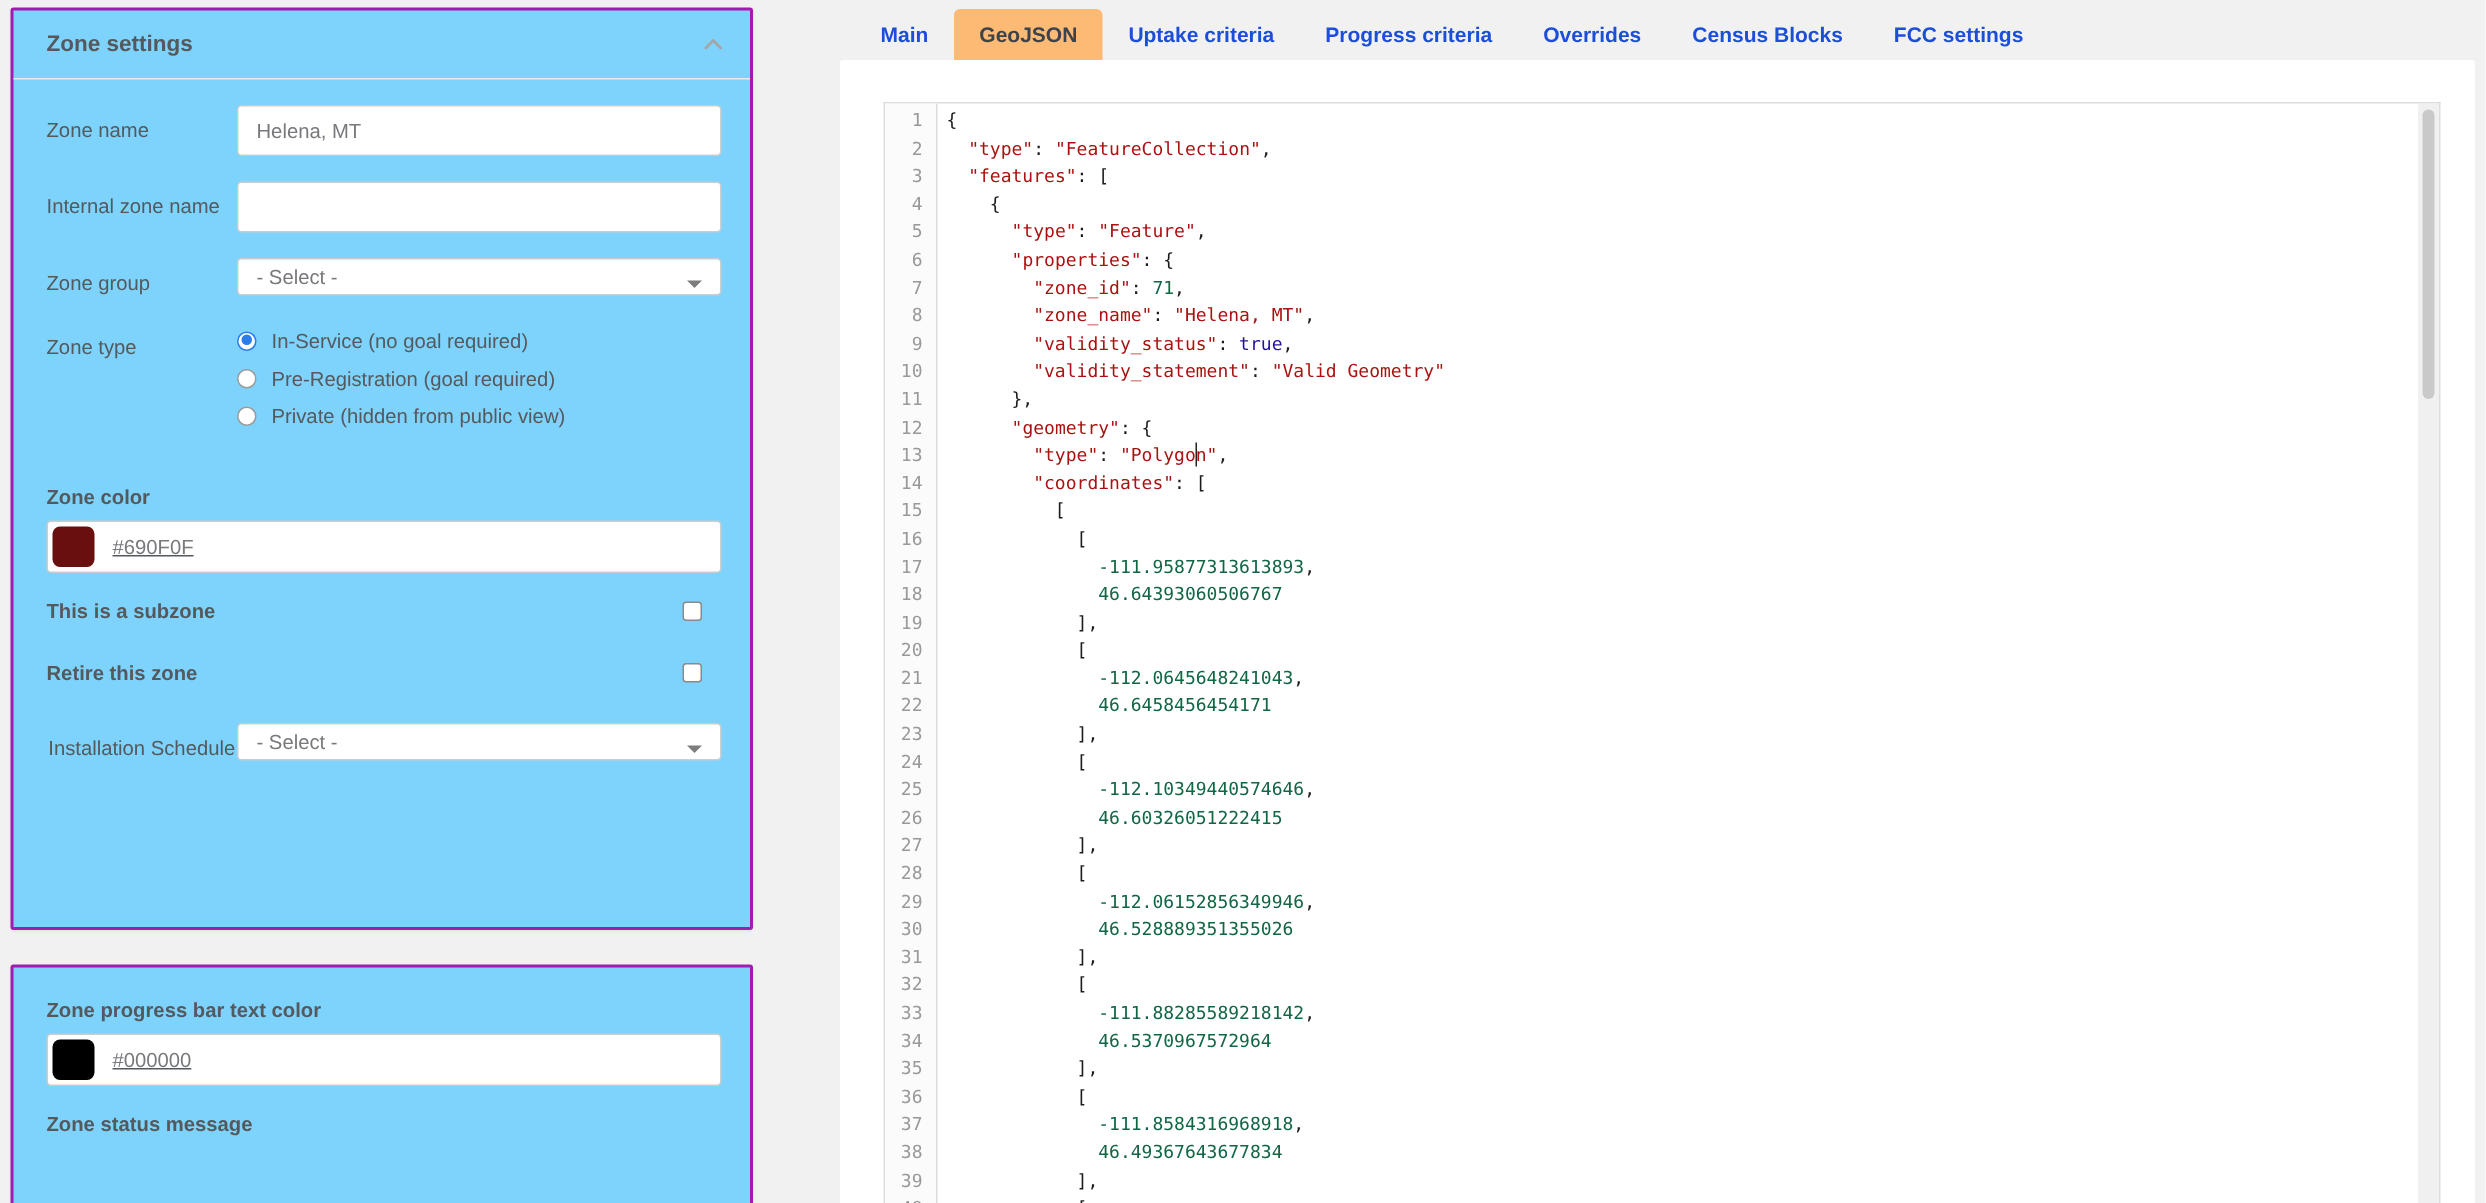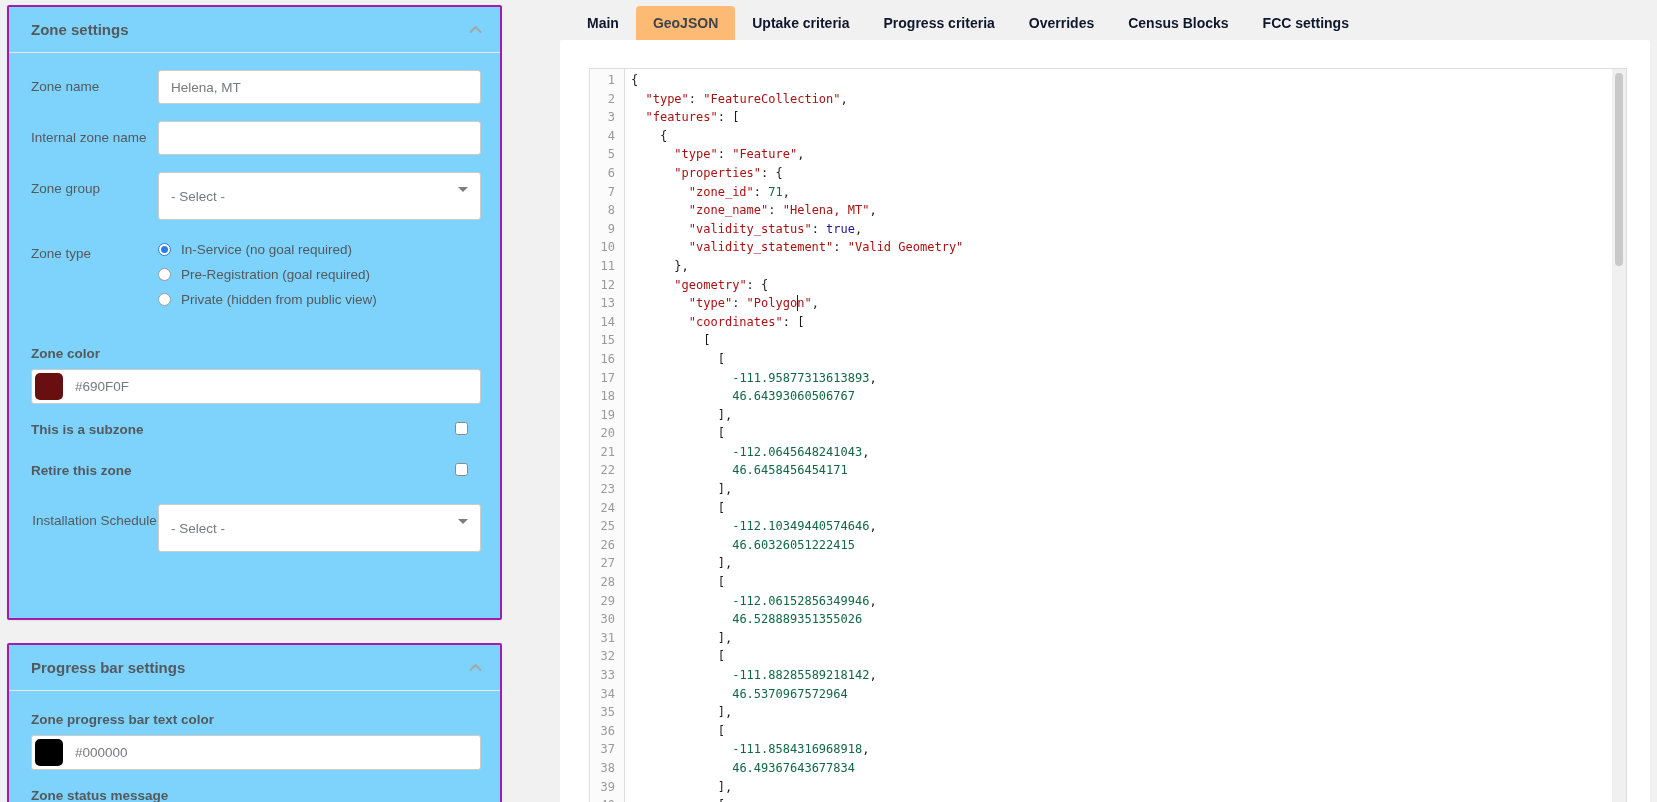--- a/index.html
+++ b/index.html
@@ -33,21 +33,21 @@
     color:#54595e; padding-top:9px; line-height:1.25;
   }
   .form-control { flex:1; min-width:0; }
 
   .text-input {
     width:100%; height:34px; border:1px solid #ccc; border-radius:3px;
     background:#fff; font-family:"Liberation Sans",sans-serif;
     font-size:13.5px; color:#77797c; padding:0 12px; outline:none;
   }
   .select {
-    position:relative; width:100%; height:48px; border:1px solid #ccc; border-radius:3px;
+    position:relative; width:100%; height:25px; border:1px solid #ccc; border-radius:3px;
     background:#fff; font-size:13.5px; color:#77797c;
     display:flex; align-items:center; padding:0 44px 0 12px; cursor:pointer;
   }
   .select::after {
     content:""; position:absolute; right:12px; top:14px;
     border-left:5px solid transparent; border-right:5px solid transparent;
     border-top:5px solid #7d7d7d;
   }
 
   .row-zone-group { }
@@ -60,45 +60,45 @@
   .radio.checked { border:1.5px solid #2b7de9; }
   .radio.checked::after {
     content:""; position:absolute; left:1.5px; top:1.5px; width:7px; height:7px;
     border-radius:50%; background:#2b7de9;
   }
   .radio-label { font-size:13.5px; color:#55595e; white-space:nowrap; }
 
   .stack-label { font-size:13.5px; font-weight:bold; color:#54595e; margin-bottom:8px; }
   .color-input {
     display:flex; align-items:center; height:35px; border:1px solid #ccc;
-    border-radius:3px; background:#fff; padding:3px; margin-bottom:18px;
+    border-radius:3px; background:#fff; padding:3px; margin-bottom:18px;text-decoration:underline;
   }
   .swatch { width:28px; height:27px; border-radius:5px; flex:0 0 28px; }
   .color-value { font-size:13.5px; color:#77797c; margin-left:12px; }
 
   .check-row {
-    display:flex; align-items:flex-start; justify-content:space-between;
+    display:flex; align-items:center; justify-content:space-between;
     padding-right:13px; margin-bottom:26px;gap:36px;
   }
   .check-label { font-size:13.5px; font-weight:bold; color:#54595e; }
   .checkbox {
     width:13px; height:13px; border:1px solid #8a8a8a; border-radius:2.5px;
     background:#fff; cursor:pointer;
   }
   .row-install { margin-bottom:0;text-align:center; }
 
   .card-2 .card-body { padding-top:21px; }
   .card-2 .color-input { margin-bottom:18px; }
 
   
   .right-area { position:absolute; left:560px; top:0; right:7px; bottom:0; }
   .tabbar { height:40px; display:flex; padding-left:10px; align-items:flex-end; }
   .tab {
     height:34px; line-height:34px; padding:0 17px; font-size:14px; font-weight:bold;
-    color:#0f172a; cursor:pointer; white-space:nowrap;
+    color:#1d4ed8; cursor:pointer; white-space:nowrap;
   }
   .tab.active {
     background:#fdba74; border-radius:4px 4px 0 0; color:#3e434a;
   }
   .panel {
     position:absolute; left:0; top:40px; right:0; bottom:0;
     background:#fff; border-radius:2px 2px 0 0;
   }
   .editor {
     position:absolute; left:29px; top:28px; right:23px; bottom:0;
@@ -204,28 +204,20 @@
         <div class="select">
           <span>- Select -</span>
         </div>
       </div>
     </div>
 
   </div>
 </section>
 
 <section class="card card-2">
-  <header class="card-header">
-    <h2 class="card-title">Progress bar settings</h2>
-    <button class="collapse-btn">
-      <svg width="13" height="9" viewBox="0 0 13 9">
-          <polyline points="1.5,7 6.5,2 11.5,7" fill="none" stroke="#a5a5a5" stroke-width="1.8" stroke-linecap="round" stroke-linejoin="round"></polyline>
-        </svg>
-    </button>
-  </header>
   <div class="card-body">
     <div class="stack-label">Zone progress bar text color</div>
     <div class="color-input">
       <span class="swatch" style="background: rgb(0, 0, 0);"></span>
       <span class="color-value">#000000</span>
     </div>
     <div class="stack-label">Zone status message</div>
   </div>
 </section>
 

